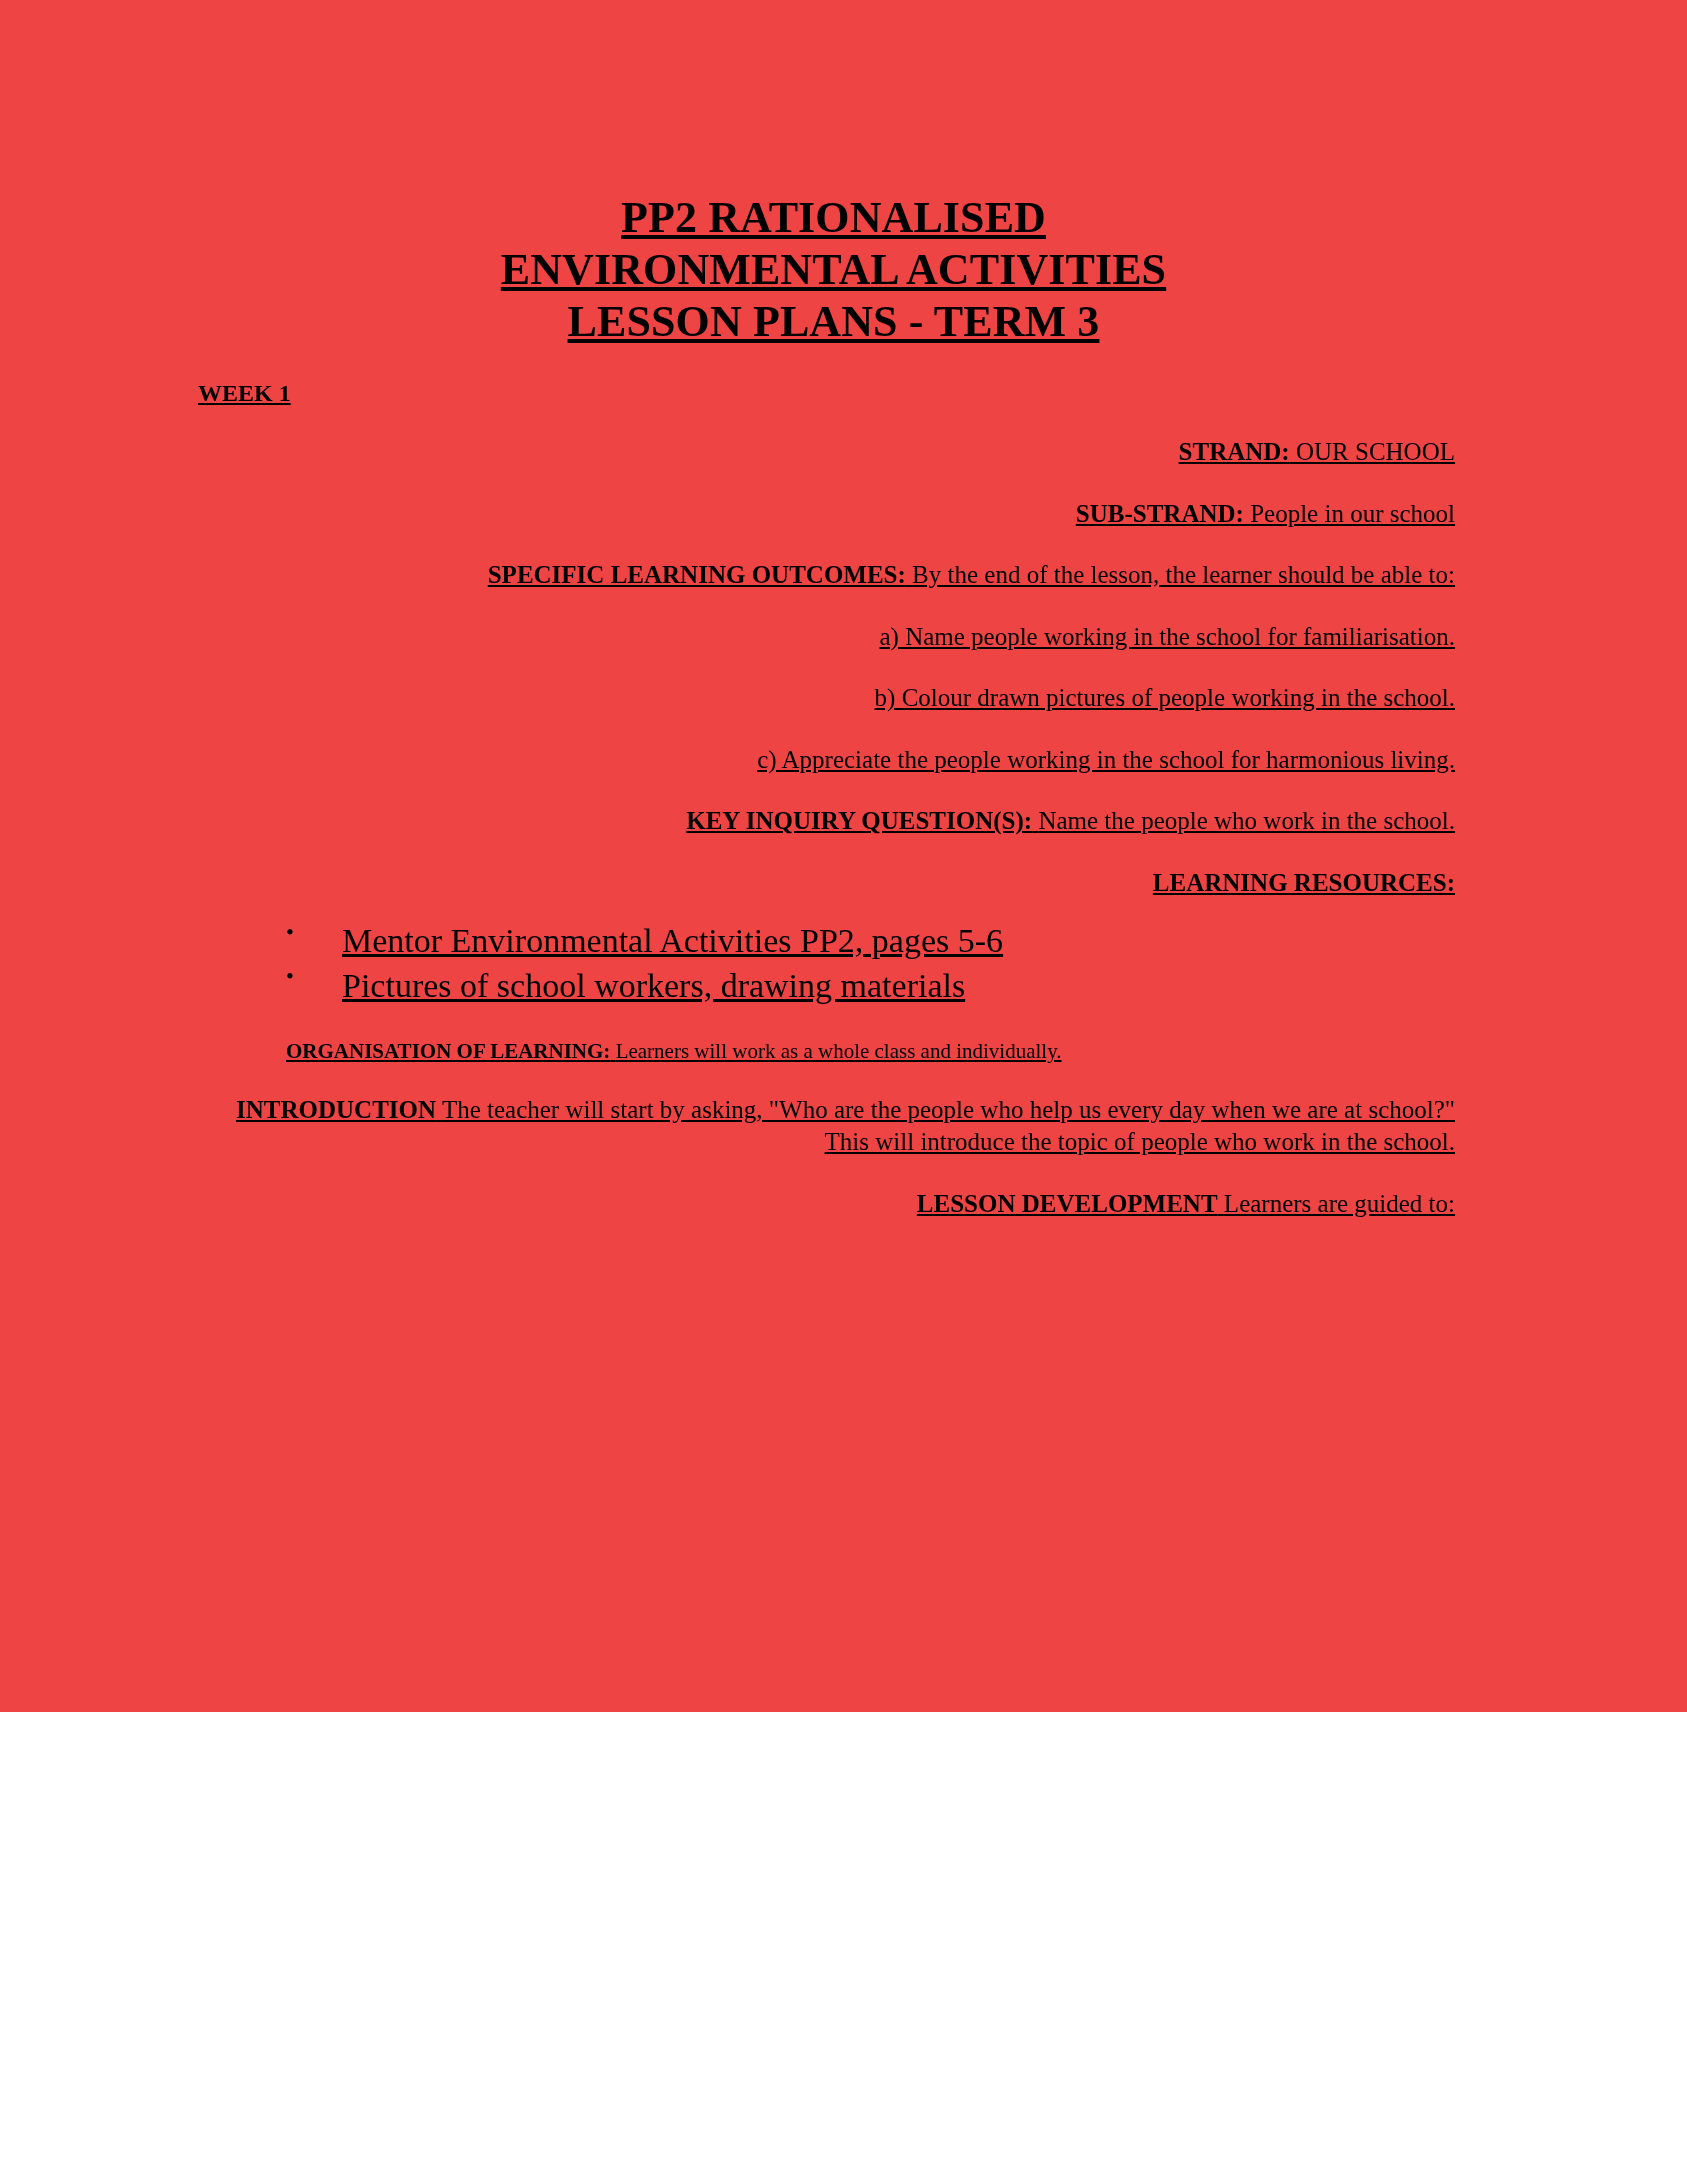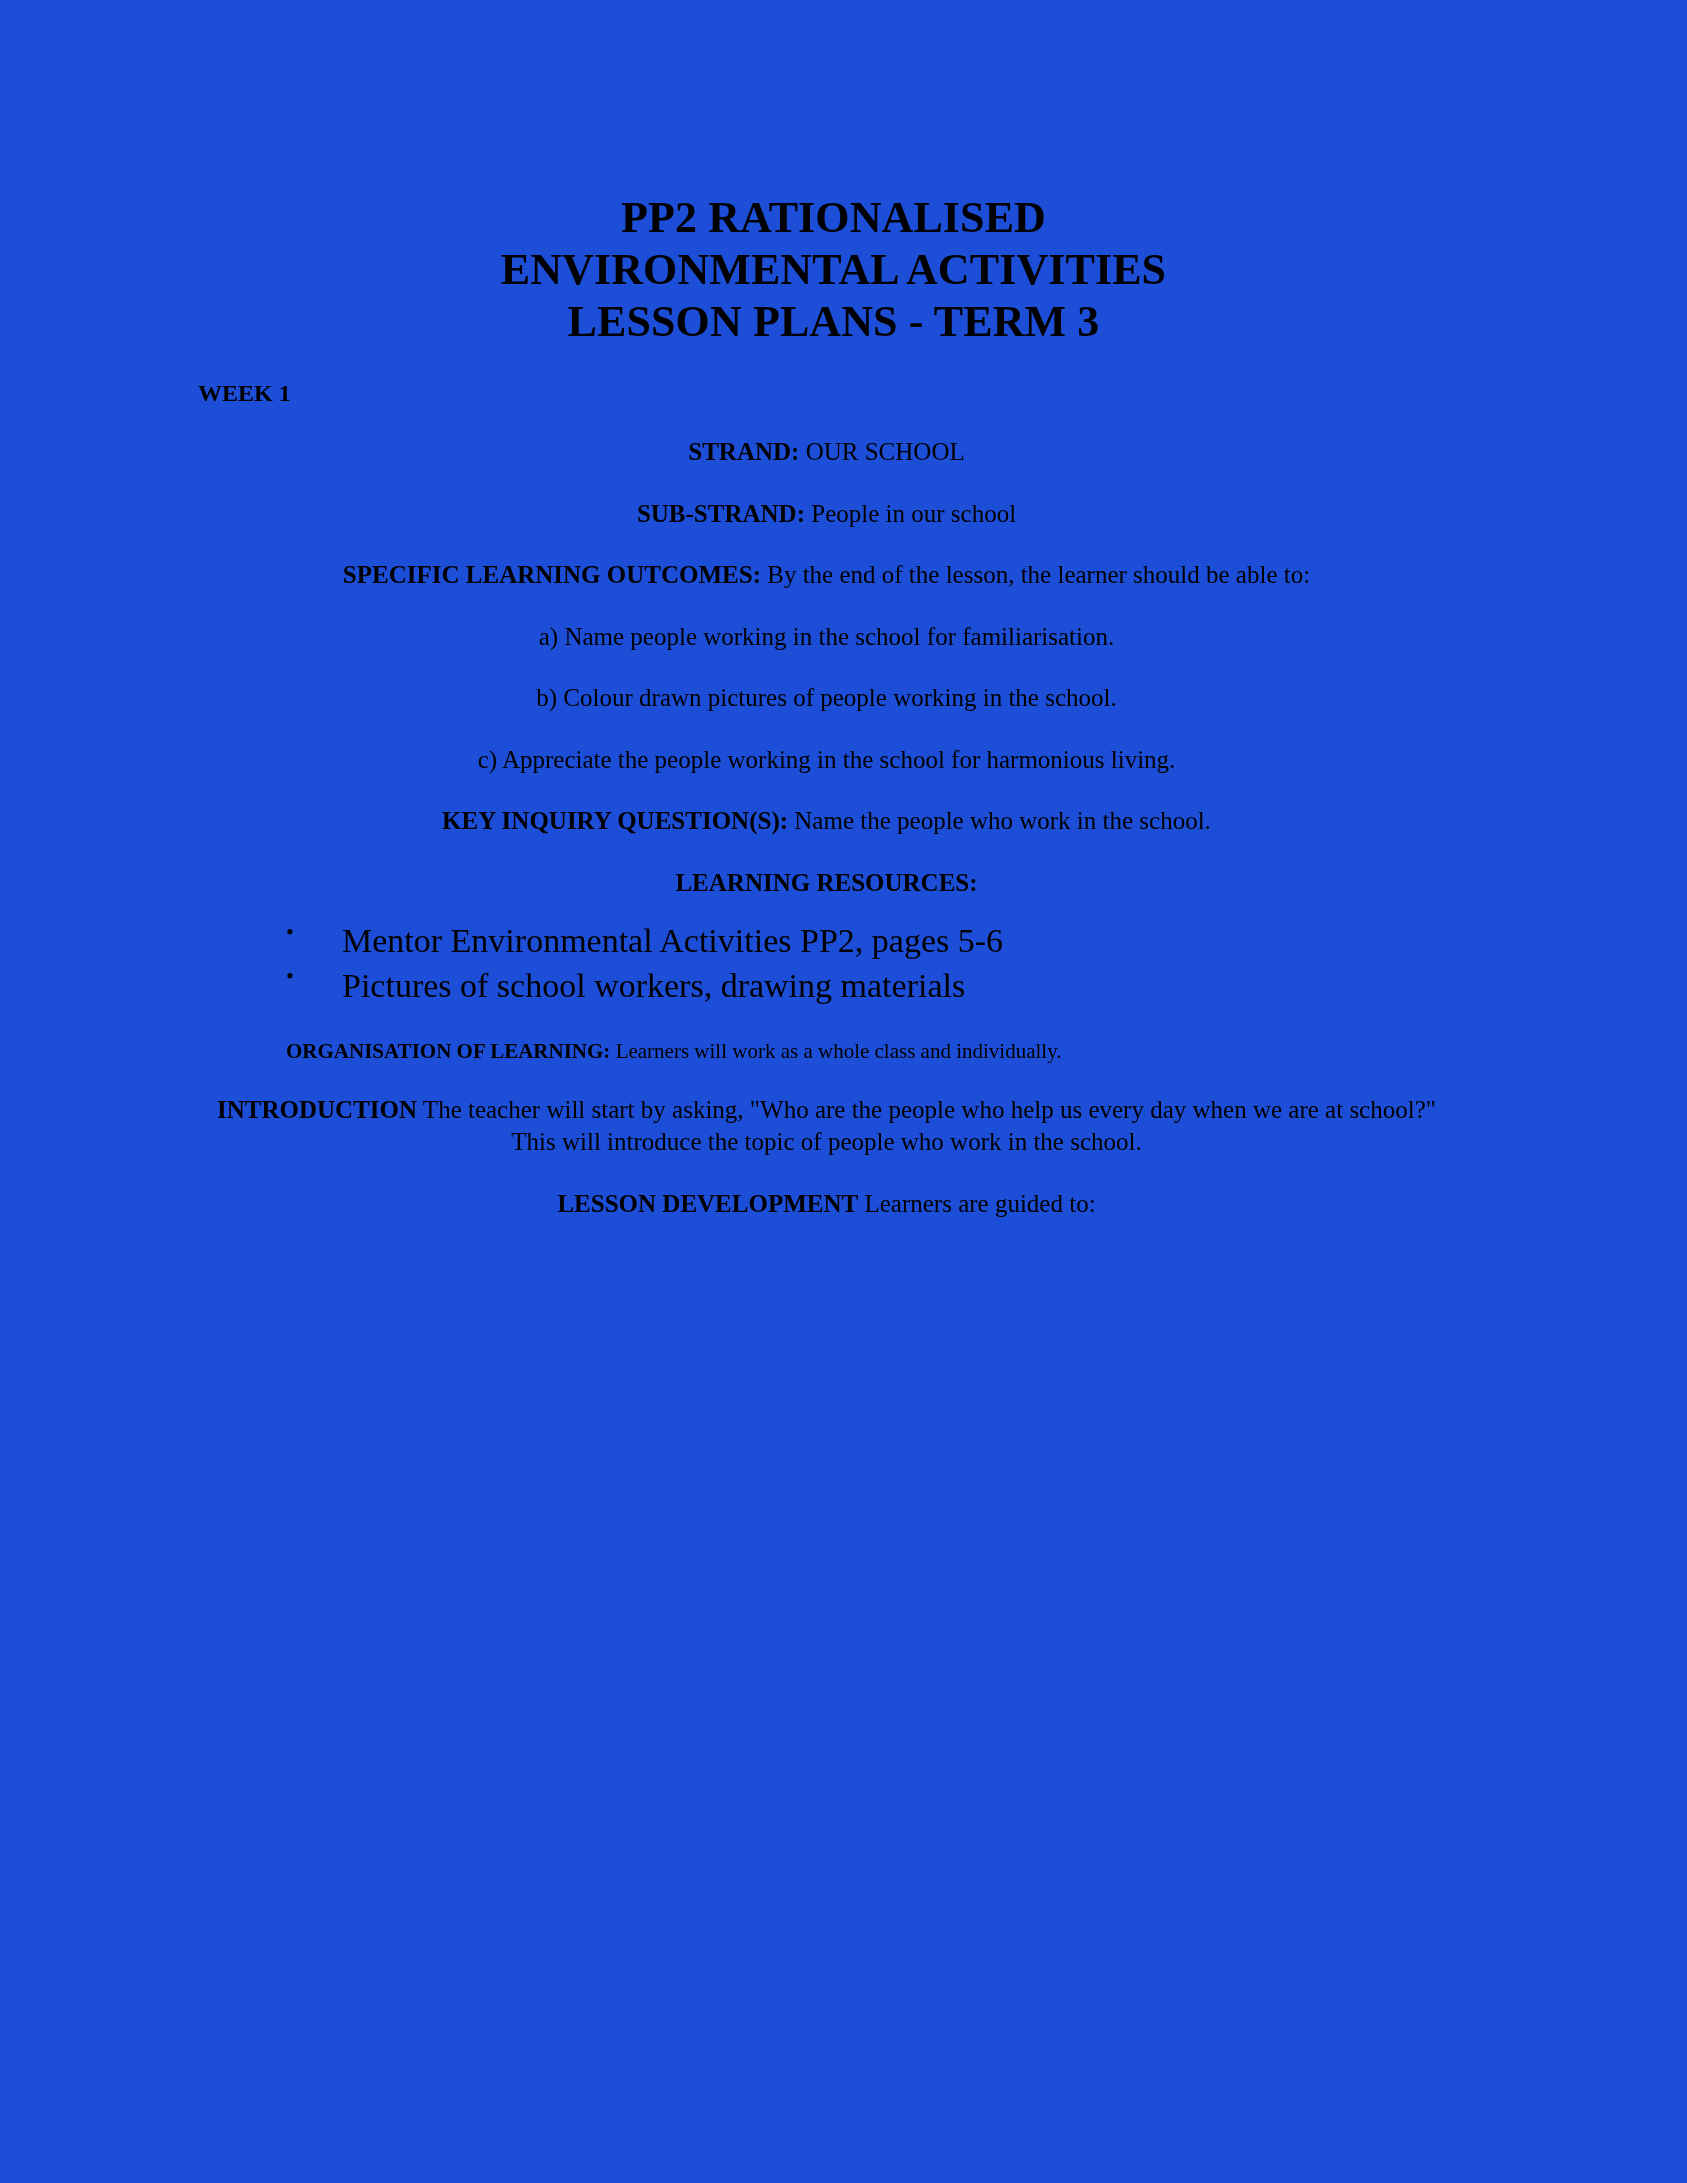--- a/index.html
+++ b/index.html
@@ -12,24 +12,25 @@
     width: 1687px;
     height: 2183px;
     font-family: "Liberation Serif", "DejaVu Serif", serif;
     color: #000000;
     -webkit-font-smoothing: none;
   }
 
   .page {
     box-sizing: border-box;
     width: 1687px;
-    height: 2183px;
+    height: 1712px;
     padding: 192px 218px 0 198px;
-    background: #1d4ed8;
+    background: #ef4444;
     position: relative;
+    text-decoration: underline;
   }
 
   
   .doc-title {
     font-size: 44px;
     font-weight: bold;
     line-height: 1.18;
     text-align: center;
     margin: 0 0 4px 0;
     letter-spacing: 0.1px;
@@ -81,21 +82,21 @@
   .col-roll    { width: 108px; }
   .col-time    { width: 106px; }
   .cell-empty { height: 69px; }
 
   
   .para {
     font-size: 25px;
     line-height: 1.30;
     margin: 29px 0 0 0;
     max-width: 1257px;
-    text-align: center;
+    text-align: right;
   }
   .para b, .lbl {
     font-weight: bold;
   }
 
   
   .res-list {
     margin: 20px 0 0 0;
     padding: 0 0 0 88px;
     list-style: none;

